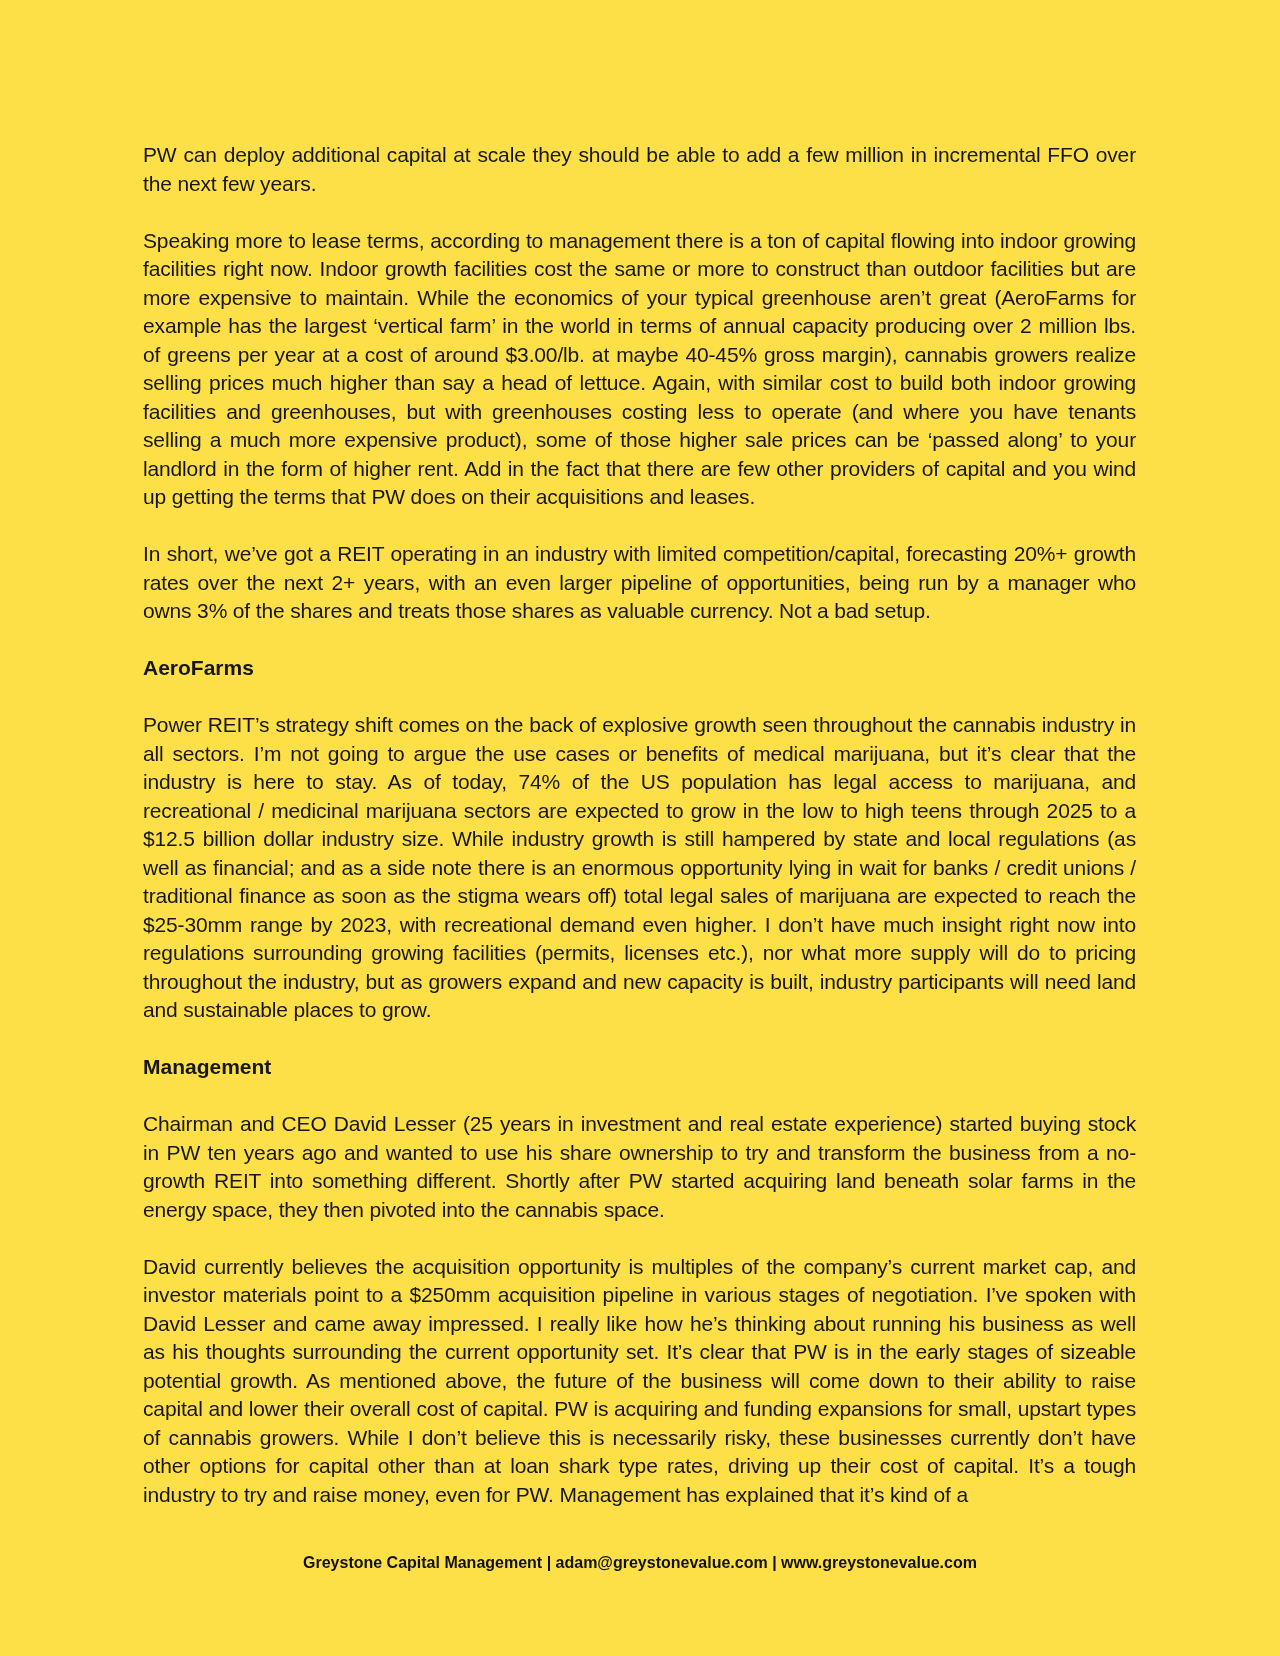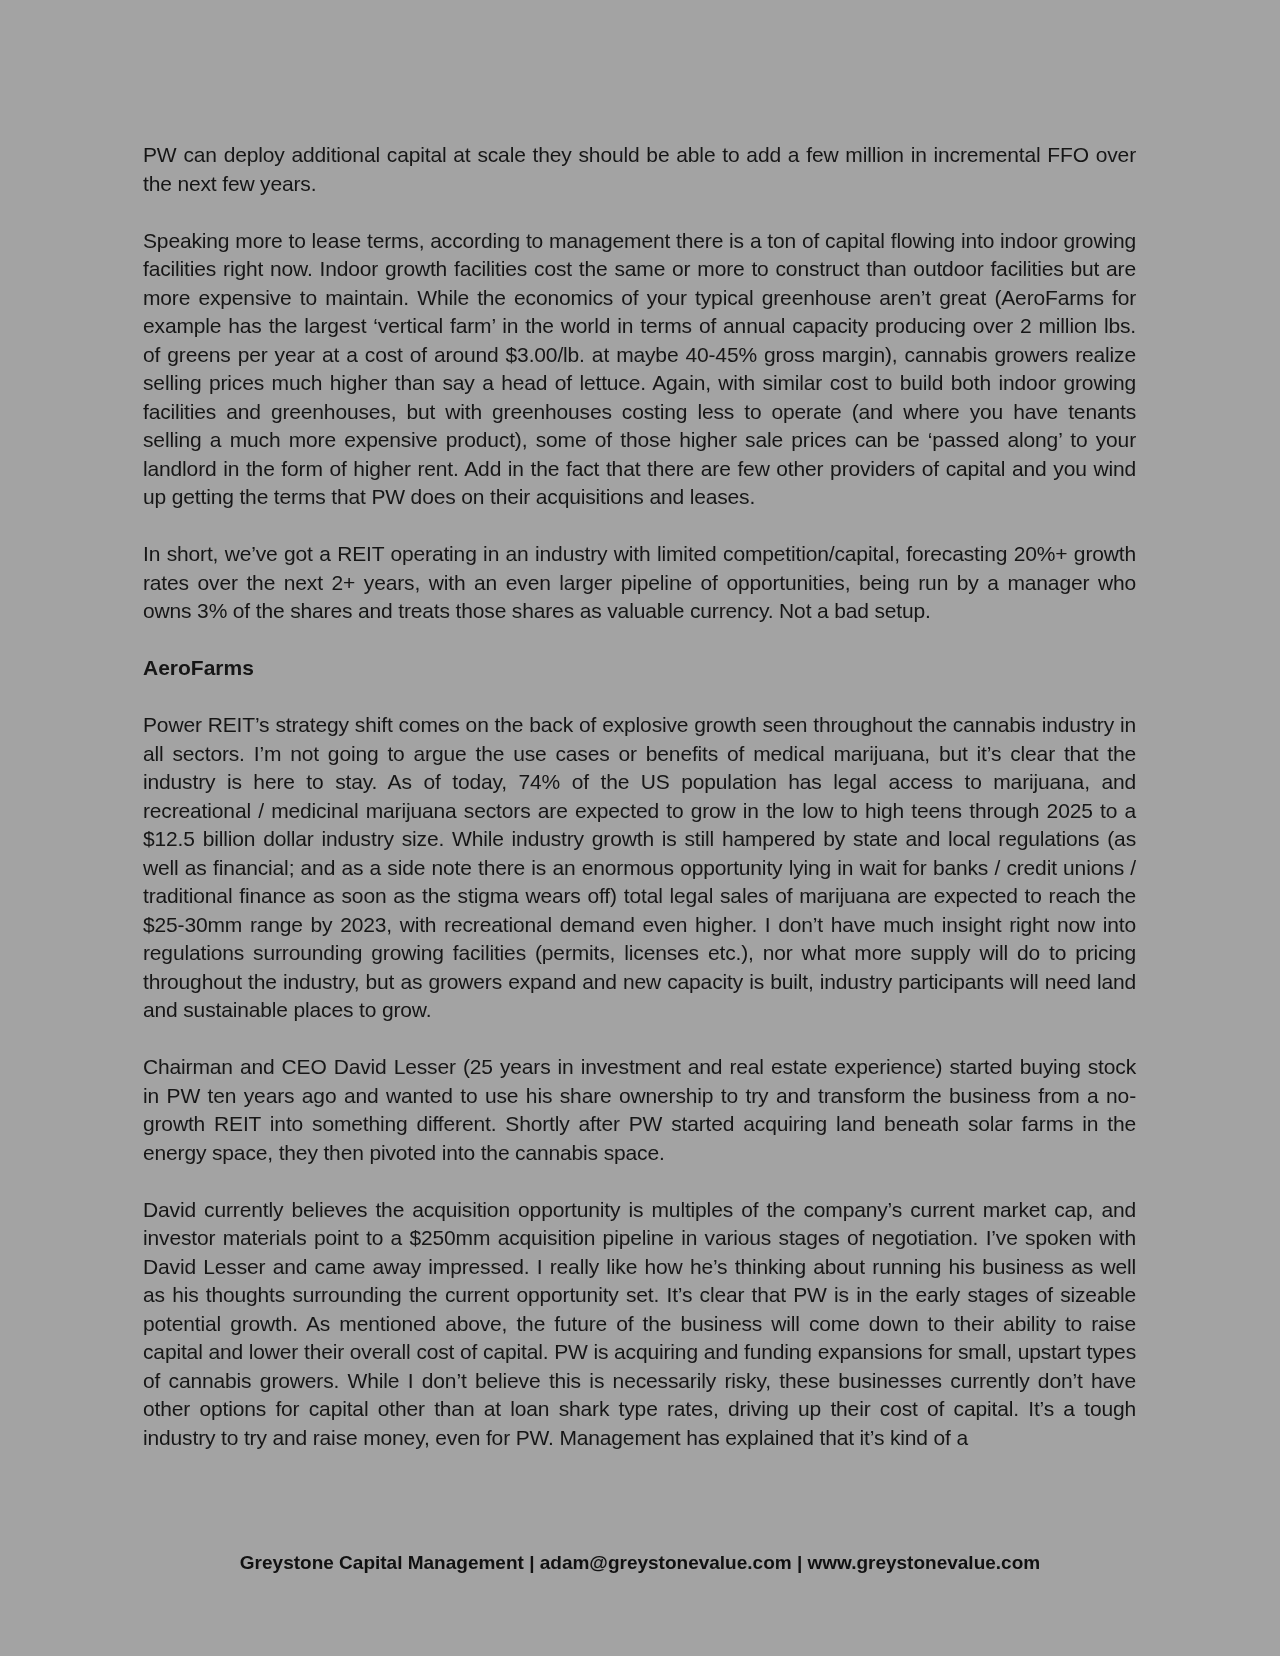--- a/index.html
+++ b/index.html
@@ -4,21 +4,21 @@
 <style>
   html, body {
     margin: 0;
     padding: 0;
     background: #ffffff;
   }
   .page {
     position: relative;
     width: 1280px;
     height: 1656px;
-    background: #a3a3a3;
+    background: #fde047;
     overflow: hidden;
     font-family: "Liberation Sans", sans-serif;
     color: #161616;
   }
   .content {
     position: absolute;
     left: 143px;
     top: 141px;
     width: 993px;
   }
@@ -35,33 +35,34 @@
     line-height: 28.5px;
     font-weight: bold;
     text-align: left;
   }
   .footer {
     position: absolute;
     left: 0;
     top: 1549px;
     width: 1280px;
     text-align: center;
-    font-size: 19px;
+    font-size: 16px;
     line-height: 28.5px;
     font-weight: bold;
     color: #111111;
   }
 </style>
 </head>
 <body>
 
 <div class="page">
   <div class="content">
     <p class="para">PW can deploy additional capital at scale they should be able to add a few million in incremental FFO over the next few years.</p>
     <p class="para">Speaking more to lease terms, according to management there is a ton of capital flowing into indoor growing facilities right now. Indoor growth facilities cost the same or more to construct than outdoor facilities but are more expensive to maintain. While the economics of your typical greenhouse aren’t great (AeroFarms for example has the largest ‘vertical farm’ in the world in terms of annual capacity producing over 2 million lbs. of greens per year at a cost of around $3.00/lb. at maybe 40-45% gross margin), cannabis growers realize selling prices much higher than say a head of lettuce. Again, with similar cost to build both indoor growing facilities and greenhouses, but with greenhouses costing less to operate (and where you have tenants selling a much more expensive product), some of those higher sale prices can be ‘passed along’ to your landlord in the form of higher rent. Add in the fact that there are few other providers of capital and you wind up getting the terms that PW does on their acquisitions and leases.</p>
     <p class="para">In short, we’ve got a REIT operating in an industry with limited competition/capital, forecasting 20%+ growth rates over the next 2+ years, with an even larger pipeline of opportunities, being run by a manager who owns 3% of the shares and treats those shares as valuable currency. Not a bad setup.</p>
     <h2 class="heading">AeroFarms</h2>
     <p class="para">Power REIT’s strategy shift comes on the back of explosive growth seen throughout the cannabis industry in all sectors. I’m not going to argue the use cases or benefits of medical marijuana, but it’s clear that the industry is here to stay. As of today, 74% of the US population has legal access to marijuana, and recreational / medicinal marijuana sectors are expected to grow in the low to high teens through 2025 to a $12.5 billion dollar industry size. While industry growth is still hampered by state and local regulations (as well as financial; and as a side note there is an enormous opportunity lying in wait for banks / credit unions / traditional finance as soon as the stigma wears off) total legal sales of marijuana are expected to reach the $25-30mm range by 2023, with recreational demand even higher. I don’t have much insight right now into regulations surrounding growing facilities (permits, licenses etc.), nor what more supply will do to pricing throughout the industry, but as growers expand and new capacity is built, industry participants will need land and sustainable places to grow.</p>
+    <h2 class="heading">Management</h2>
     <p class="para">Chairman and CEO David Lesser (25 years in investment and real estate experience) started buying stock in PW ten years ago and wanted to use his share ownership to try and transform the business from a no-growth REIT into something different. Shortly after PW started acquiring land beneath solar farms in the energy space, they then pivoted into the cannabis space.</p>
     <p class="para">David currently believes the acquisition opportunity is multiples of the company’s current market cap, and investor materials point to a $250mm acquisition pipeline in various stages of negotiation. I’ve spoken with David Lesser and came away impressed.  I really like how he’s thinking about running his business as well as his thoughts surrounding the current opportunity set. It’s clear that PW is in the early stages of sizeable potential growth. As mentioned above, the future of the business will come down to their ability to raise capital and lower their overall cost of capital. PW is acquiring and funding expansions for small, upstart types of cannabis growers. While I don’t believe this is necessarily risky, these businesses currently don’t have other options for capital other than at loan shark type rates, driving up their cost of capital. It’s a tough industry to try and raise money, even for PW. Management has explained that it’s kind of a</p>
   </div>
   <div class="footer">Greystone Capital Management | adam@greystonevalue.com | www.greystonevalue.com</div>
 </div>
 
 </body></html>

